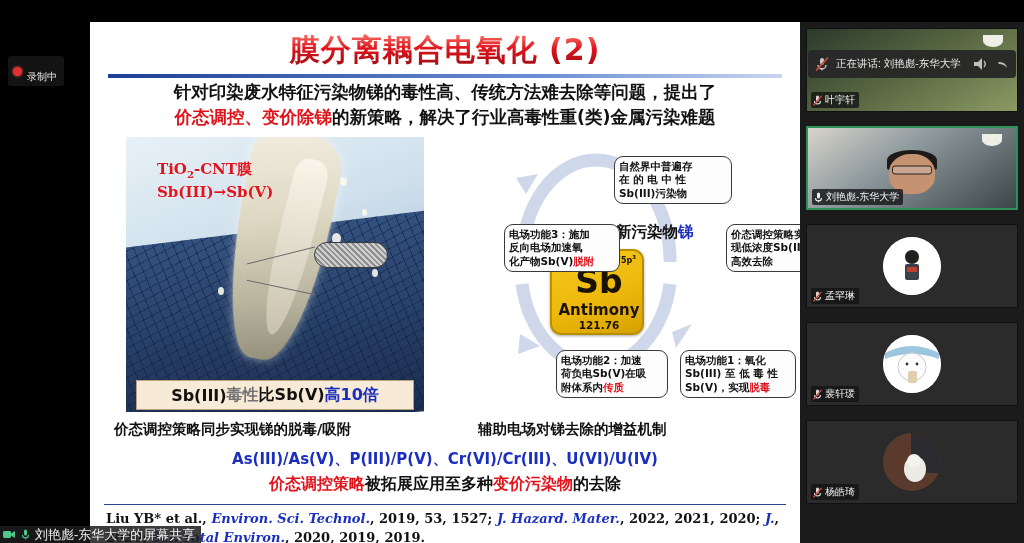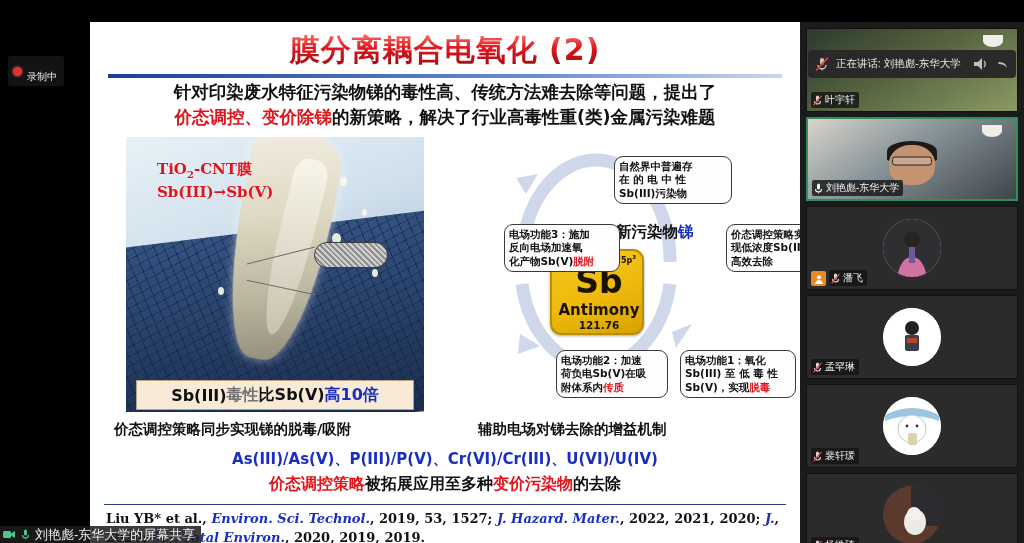--- a/index.html
+++ b/index.html
@@ -245,21 +245,21 @@
   }
   .speaking-bar .sb-text {
     font-size: 10.5px; color: #e8e8e8; white-space: nowrap; overflow: hidden;
     flex: 1;
   }
   .sb-btn { width: 16px; height: 16px; flex: 0 0 16px; opacity: .9; }
 
   .tiles {
     position: absolute; left: 0; top: 0; width: 224px; height: 521px;
     padding: 6px 6px 0 6px;
-    display: flex; flex-direction: column; gap: 5px;
+    display: flex; flex-direction: column; gap: 14px;
   }
   .tile {
     position: relative; width: 212px; height: 84px;
     background: #2b2b2b; border: 1px solid #111; overflow: hidden;
     flex: 0 0 84px;
   }
   .tile.active { border: 2px solid #2f8f5b; }
   .tile .avatar-circle {
     position: absolute; left: 50%; top: 50%; transform: translate(-50%,-50%);
     width: 58px; height: 58px; border-radius: 50%; overflow: hidden;
@@ -481,46 +481,20 @@
             <svg width="9" height="11" viewBox="0 0 9 11">
                 <rect x="3" y="0.5" width="3" height="6" rx="1.5" fill="#f2f2f2"></rect>
                 <path d="M1.5 6 A3 3 0 0 0 7.5 6" fill="none" stroke="#f2f2f2" stroke-width="1.1"></path>
                 <rect x="4.1" y="8.4" width="0.9" height="2" fill="#f2f2f2"></rect>
               </svg>
           </span>
           <span class="nm">刘艳彪-东华大学</span>
         </div>
       </div>
 
-      <div class="tile has-host">
-        <div class="avatar-circle av-person">
-          <svg width="58" height="58" viewBox="0 0 58 58">
-              <rect width="58" height="58" fill="#2f2f33"></rect>
-              <circle cx="29" cy="20" r="8" fill="#2a2320"></circle>
-              <path d="M14 58 q4-20 15-20 q11 0 15 20z" fill="#d173a0"></path>
-              <rect x="26" y="28" width="6" height="16" fill="#6b5a9a"></rect>
-            </svg>
-        </div>
-        <div class="host-badge">
-          <svg width="10" height="10" viewBox="0 0 10 10">
-              <circle cx="5" cy="3.2" r="2" fill="#fff"></circle>
-              <path d="M1 10 q1-4 4-4 q3 0 4 4z" fill="#fff"></path>
-            </svg>
-        </div>
-        <div class="name-chip">
-          <span class="micon">
-            <svg width="9" height="11" viewBox="0 0 9 11">
-                <rect x="3" y="0.5" width="3" height="6" rx="1.5" fill="#d9d9d9"></rect>
-                <path d="M1.5 6 A3 3 0 0 0 7.5 6" fill="none" stroke="#d9d9d9" stroke-width="1.1"></path>
-                <line x1="0.5" y1="10.4" x2="8.5" y2="0.8" stroke="#e04a3a" stroke-width="1.3"></line>
-              </svg>
-          </span>
-          <span class="nm">潘飞</span>
-        </div>
-      </div>
 
       <div class="tile">
         <div class="avatar-circle av-cartoon">
           <svg width="58" height="58" viewBox="0 0 58 58">
               <circle cx="29" cy="29" r="29" fill="#fff"></circle>
               <circle cx="29" cy="20" r="7" fill="#23211d"></circle>
               <rect x="22" y="27" width="14" height="16" rx="2" fill="#3a3f4a"></rect>
               <rect x="24" y="30" width="10" height="5" fill="#c0402f"></rect>
             </svg>
         </div>

